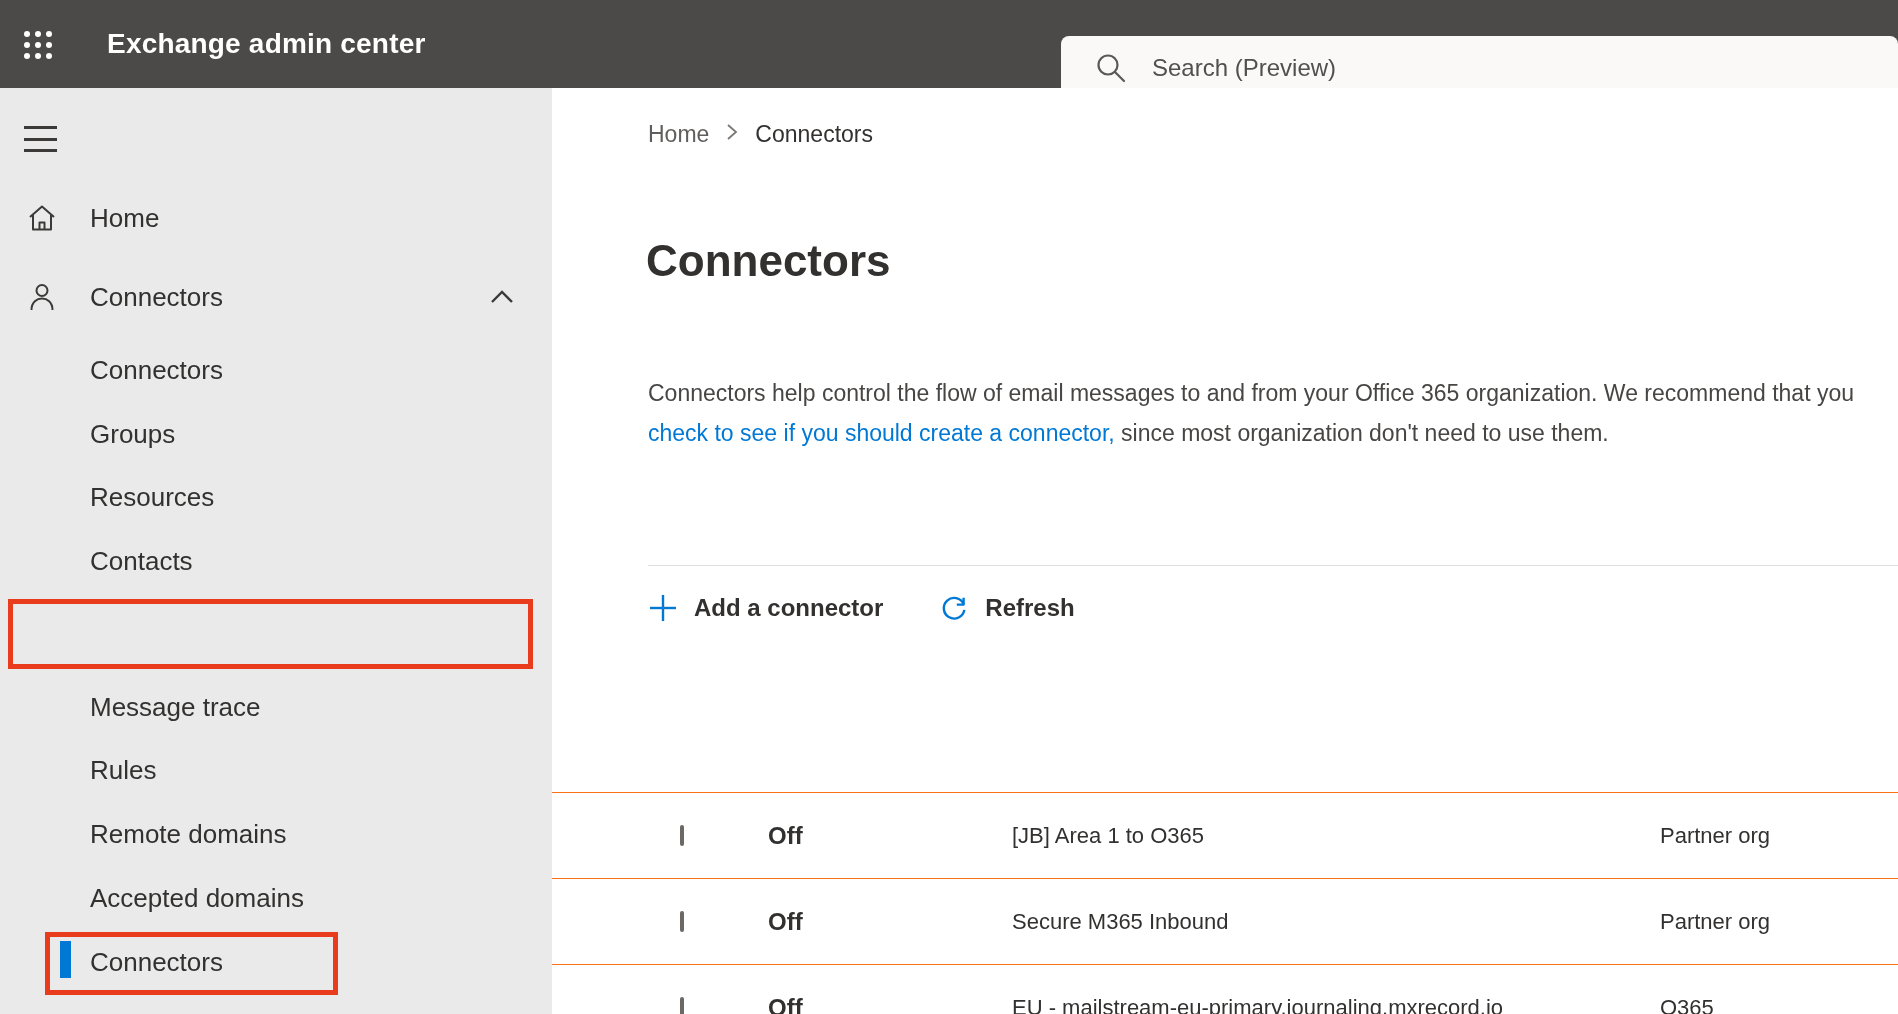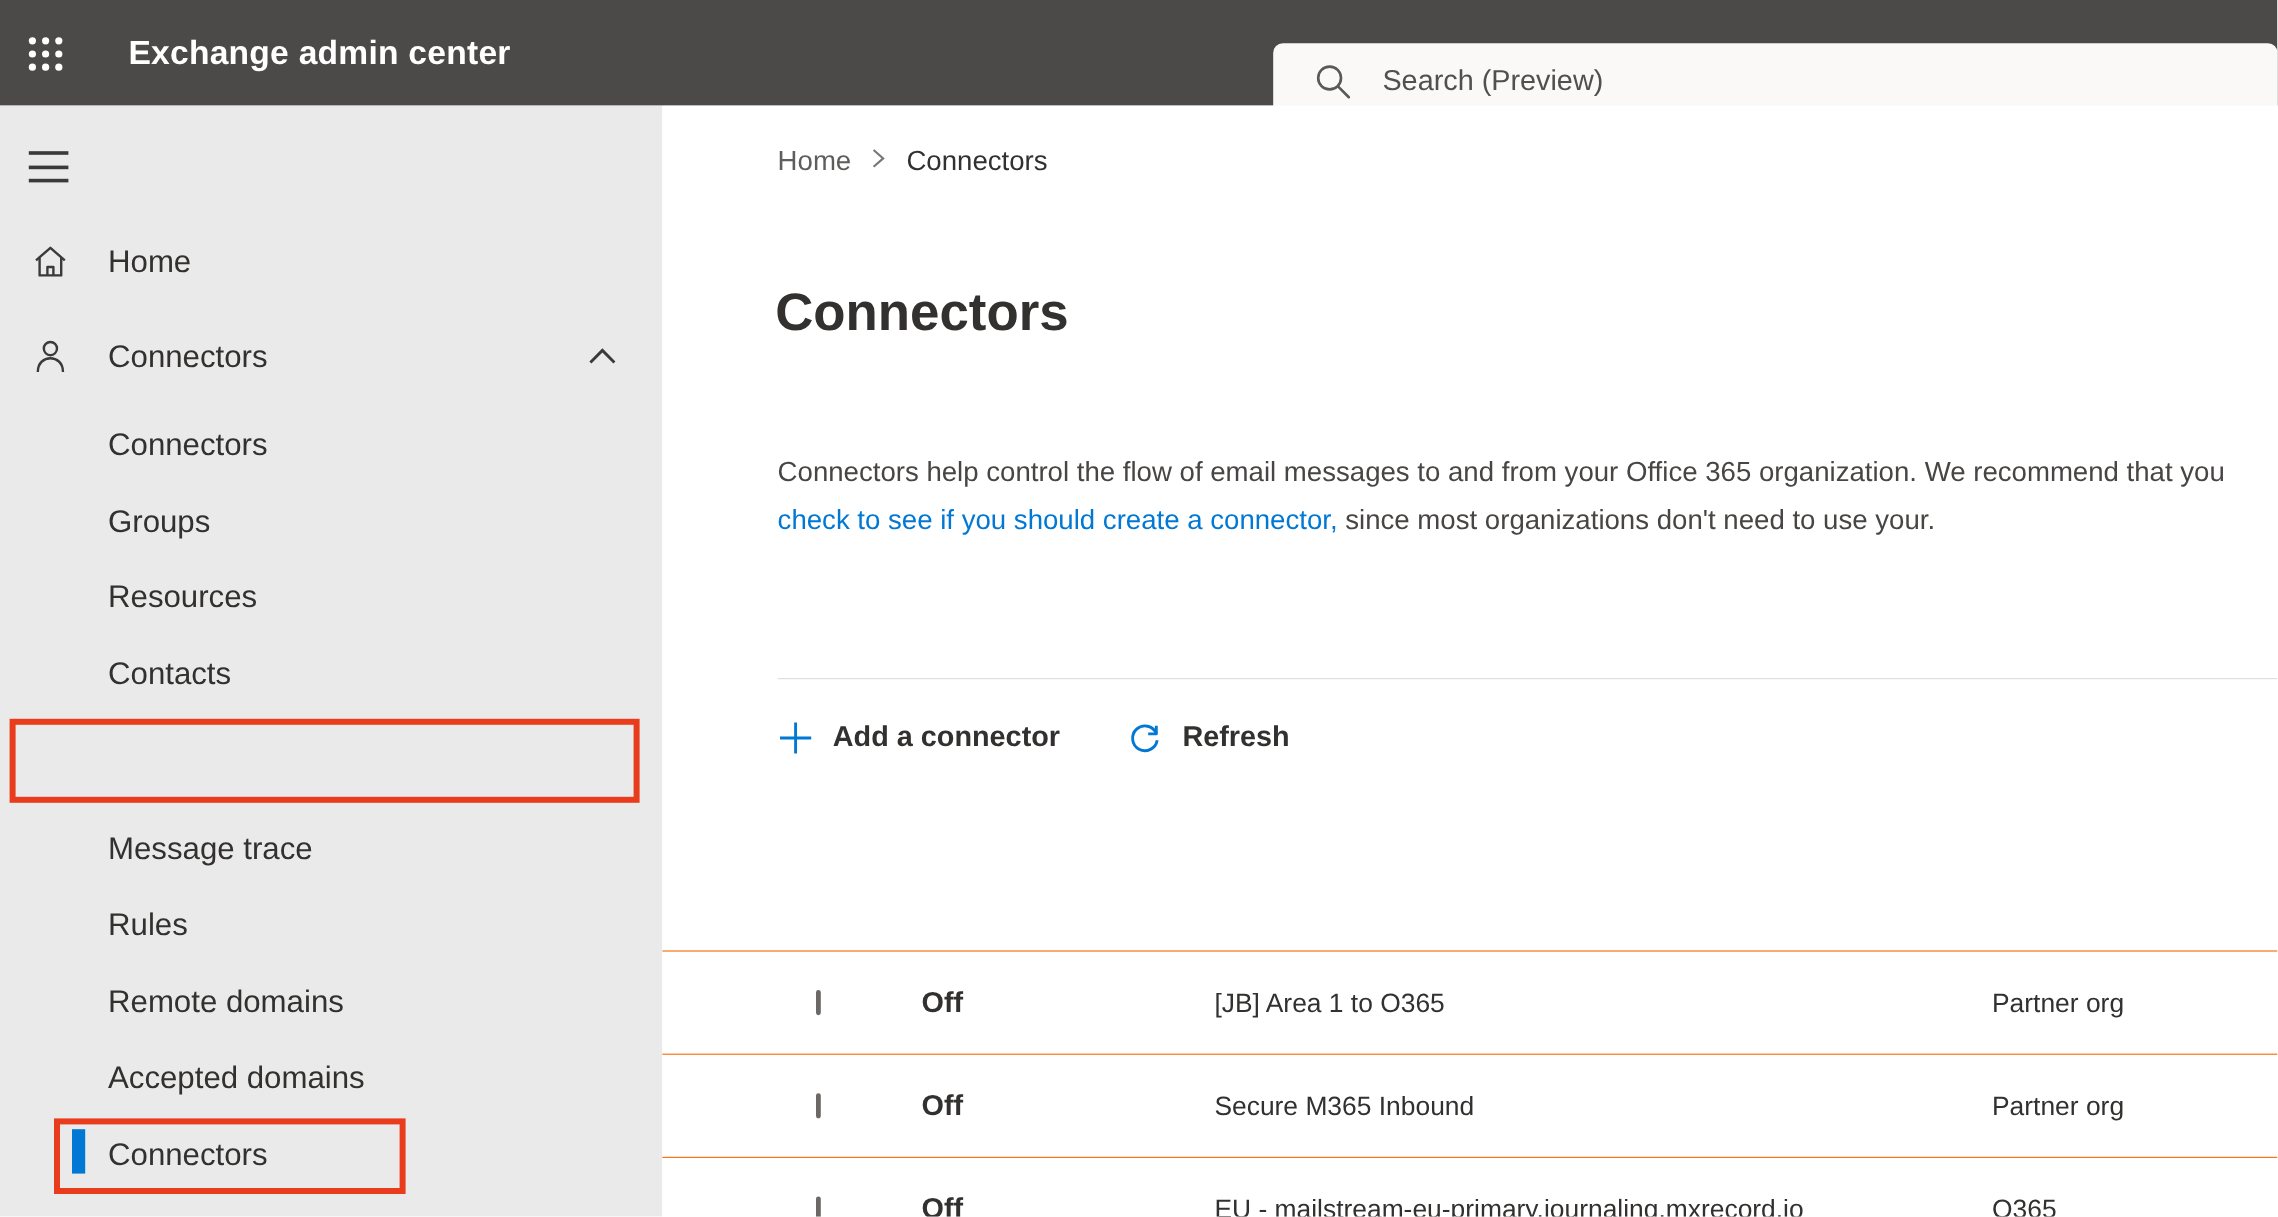--- a/index.html
+++ b/index.html
@@ -35,21 +35,21 @@
   
   .main{position:absolute;left:552px;top:88px;width:1346px;height:926px;background:#fff;}
   .breadcrumb{position:absolute;left:96px;top:30px;height:32px;display:flex;align-items:center;gap:16px;
     font-size:23px;}
   .crumb-home{color:#605e5c;cursor:pointer;}
   .crumb-current{color:#323130;}
   .page-title{position:absolute;left:94px;top:148px;font-size:44px;font-weight:700;color:#323130;margin:0;}
   .desc{position:absolute;left:96px;top:262px;width:1225px;font-size:23px;line-height:40px;color:#484644;}
   .desc a{color:#0078d4;text-decoration:none;cursor:pointer;}
   .tool-divider{position:absolute;left:96px;top:477px;width:1250px;height:1px;background:#e1dfdd;}
-  .toolbar{position:absolute;left:96px;top:505px;height:44px;display:flex;align-items:center;gap:56px;}
+  .toolbar{position:absolute;left:96px;top:505px;height:44px;display:flex;align-items:flex-start;gap:56px;}
   .tool-btn{display:flex;align-items:center;gap:16px;cursor:pointer;}
   .tool-btn .tlabel{font-size:24px;font-weight:600;color:#323130;}
   
   .thead{position:absolute;left:0;top:630px;width:1346px;height:74px;}
   .trow{position:absolute;left:0;width:1346px;height:86px;border-top:1px solid #f97316;}
   .trow.r0{top:704px;} .trow.r1{top:790px;} .trow.r2{top:876px;}
   .cell{position:absolute;top:50%;transform:translateY(-50%);white-space:nowrap;}
   .c-check{left:128px;}
   .c-status{left:216px;font-size:21px;color:#323130;}
   .thead .c-status{display:flex;align-items:center;gap:10px;}
@@ -162,21 +162,21 @@
       <span>
         <svg width="14" height="20" viewBox="0 0 14 20" fill="none" stroke="#7a7774" stroke-width="1.8">
             <polyline points="3,3 11,10 3,17"></polyline>
           </svg>
       </span>
       <span class="crumb-current">Connectors</span>
     </div>
 
     <h1 class="page-title">Connectors</h1>
 
-    <p class="desc"><span>Connectors help control the flow of email messages to and from your Office 365 organization. We recommend that you </span><a>check to see if you should create a connector,</a><span> since most organizations don't need to use your.</span></p>
+    <p class="desc"><span>Connectors help control the flow of email messages to and from your Office 365 organization. We recommend that you </span><a>check to see if you should create a connector,</a><span> since most organization don't need to use them.</span></p>
 
     <div class="tool-divider"></div>
 
     <div class="toolbar">
       <div class="tool-btn">
         <svg width="30" height="30" viewBox="0 0 30 30" stroke="#0078d4" stroke-width="2.4">
           <line x1="15" y1="2" x2="15" y2="28"></line>
             <line x1="2" y1="15" x2="28" y2="15"></line>
         </svg>
         <span class="tlabel">Add a connector</span>

